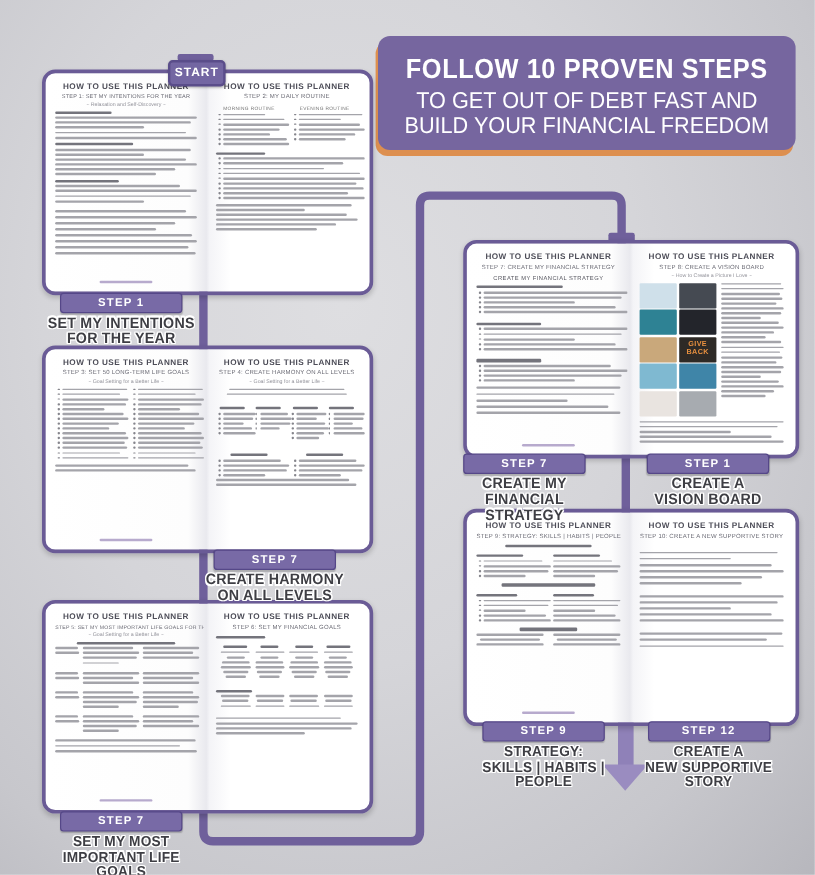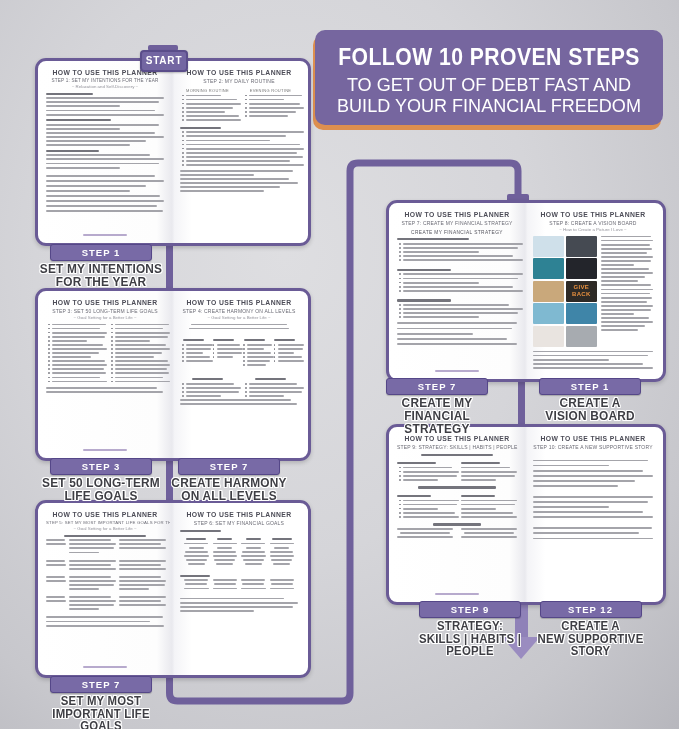--- a/index.html
+++ b/index.html
@@ -697,27 +697,20 @@
     </div>
   </div>
 
   <div class="step-col" style="left:36px;top:244px;">
     <div class="pill">STEP 1</div>
     <div class="step-title">
       <div>SET MY INTENTIONS</div>
         <div>FOR THE YEAR</div>
     </div>
   </div>
-  <div class="step-col" style="left:36px;top:458px;">
-    <div class="pill">STEP 3</div>
-    <div class="step-title">
-      <div>SET 50 LONG-TERM</div>
-        <div>LIFE GOALS</div>
-    </div>
-  </div>
   <div class="step-col" style="left:164px;top:458px;">
     <div class="pill">STEP 7</div>
     <div class="step-title">
       <div>CREATE HARMONY</div>
         <div>ON ALL LEVELS</div>
     </div>
   </div>
   <div class="step-col" style="left:30px;top:676px;width:142px;">
     <div class="pill">STEP 7</div>
     <div class="step-title" style="font-size:12px;">
@@ -732,21 +725,21 @@
         <div>FINANCIAL STRATEGY</div>
     </div>
   </div>
   <div class="step-col" style="left:525px;top:378px;">
     <div class="pill">STEP 1</div>
     <div class="step-title">
       <div>CREATE A</div>
         <div>VISION BOARD</div>
     </div>
   </div>
-  <div class="step-col" style="left:395px;top:601px;width:150px;text-align:center;">
+  <div class="step-col" style="left:378px;top:601px;width:150px;text-align:center;">
     <div class="pill">STEP 9</div>
     <div class="step-title" style="font-size:12px;">
       <div>STRATEGY:</div>
         <div>SKILLS | HABITS | PEOPLE</div>
     </div>
   </div>
   <div class="step-col" style="left:518px;top:601px;width:145px;">
     <div class="pill">STEP 12</div>
     <div class="step-title" style="font-size:12px;">
       <div>CREATE A</div>

